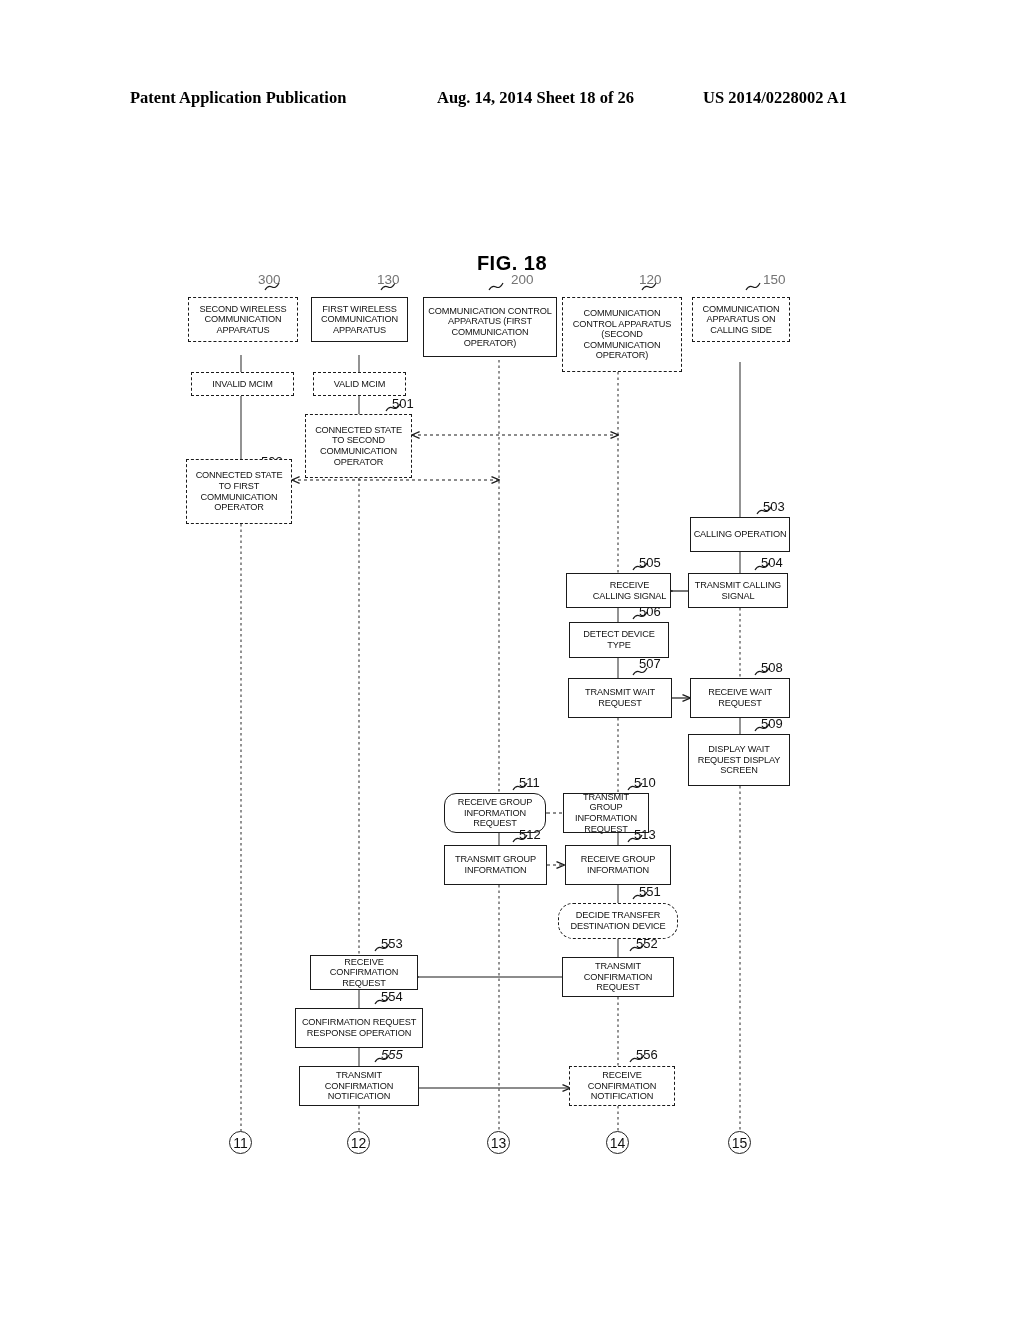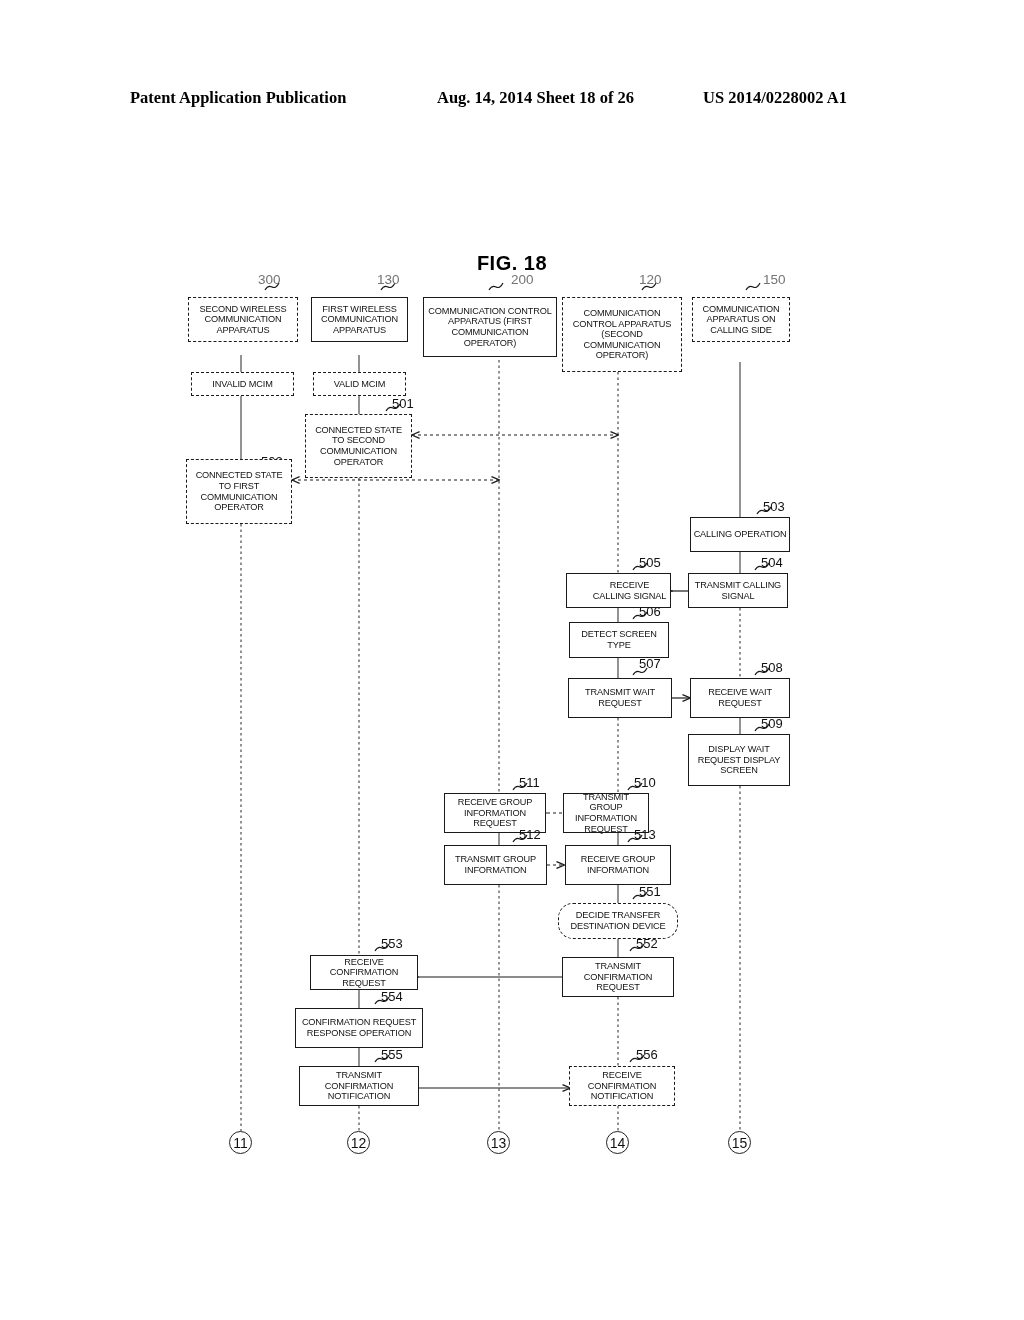--- a/index.html
+++ b/index.html
@@ -277,21 +277,21 @@
     <span class="txt">TRANSMIT CALLING SIGNAL</span>
   </div>
 
   <div class="ref" style="left:639px; top:555px;">505</div>
   <div class="box" style="left:566px; top:573px; width:105px; height:35px;padding-left:24px;">
     <span class="txt">RECEIVE CALLING SIGNAL</span>
   </div>
 
   <div class="ref" style="left:639px; top:604px;">506</div>
   <div class="box" style="left:569px; top:622px; width:100px; height:36px;">
-    <span class="txt">DETECT SCREEN TYPE</span>
+    <span class="txt">DETECT DEVICE TYPE</span>
   </div>
 
   <div class="ref" style="left:639px; top:656px;">507</div>
   <div class="box" style="left:568px; top:678px; width:104px; height:40px;">
     <span class="txt">TRANSMIT WAIT REQUEST</span>
   </div>
 
   <div class="ref" style="left:761px; top:660px;">508</div>
   <div class="box" style="left:690px; top:678px; width:100px; height:40px;">
     <span class="txt">RECEIVE WAIT REQUEST</span>
@@ -301,21 +301,21 @@
   <div class="box" style="left:688px; top:734px; width:102px; height:52px;">
     <span class="txt">DISPLAY WAIT REQUEST DISPLAY SCREEN</span>
   </div>
 
   <div class="ref" style="left:634px; top:775px;">510</div>
   <div class="box" style="left:563px; top:793px; width:86px; height:40px;">
     <span class="txt">TRANSMIT GROUP INFORMATION REQUEST</span>
   </div>
 
   <div class="ref" style="left:519px; top:775px;">511</div>
-  <div class="box" style="left:444px; top:793px; width:102px; height:40px;">
+  <div class="box" style="left:444px; top:793px; width:102px; height:40px;border-radius:12px;">
     <span class="txt">RECEIVE GROUP INFORMATION REQUEST</span>
   </div>
 
   <div class="ref" style="left:519px; top:827px;">512</div>
   <div class="box" style="left:444px; top:845px; width:103px; height:40px;">
     <span class="txt">TRANSMIT GROUP INFORMATION</span>
   </div>
 
   <div class="ref" style="left:634px; top:827px;">513</div>
   <div class="box" style="left:565px; top:845px; width:106px; height:40px;">
@@ -335,21 +335,21 @@
   <div class="ref" style="left:381px; top:936px;">553</div>
   <div class="box" style="left:310px; top:955px; width:108px; height:35px;">
     <span class="txt">RECEIVE CONFIRMATION REQUEST</span>
   </div>
 
   <div class="ref" style="left:381px; top:989px;">554</div>
   <div class="box" style="left:295px; top:1008px; width:128px; height:40px;">
     <span class="txt">CONFIRMATION REQUEST RESPONSE OPERATION</span>
   </div>
 
-  <div class="ref" style="left:381px; top:1047px;">555</div>
+  <div class="ref" style="left:381px; top:1047px;font-style:italic;">555</div>
   <div class="box" style="left:299px; top:1066px; width:120px; height:40px;">
     <span class="txt">TRANSMIT CONFIRMATION NOTIFICATION</span>
   </div>
 
   <div class="ref" style="left:636px; top:1047px;">556</div>
   <div class="box dashed" style="left:569px; top:1066px; width:106px; height:40px;">
     <span class="txt">RECEIVE CONFIRMATION NOTIFICATION</span>
   </div>
 
   <div class="circ" style="left:229px; top:1131px;">11</div>

